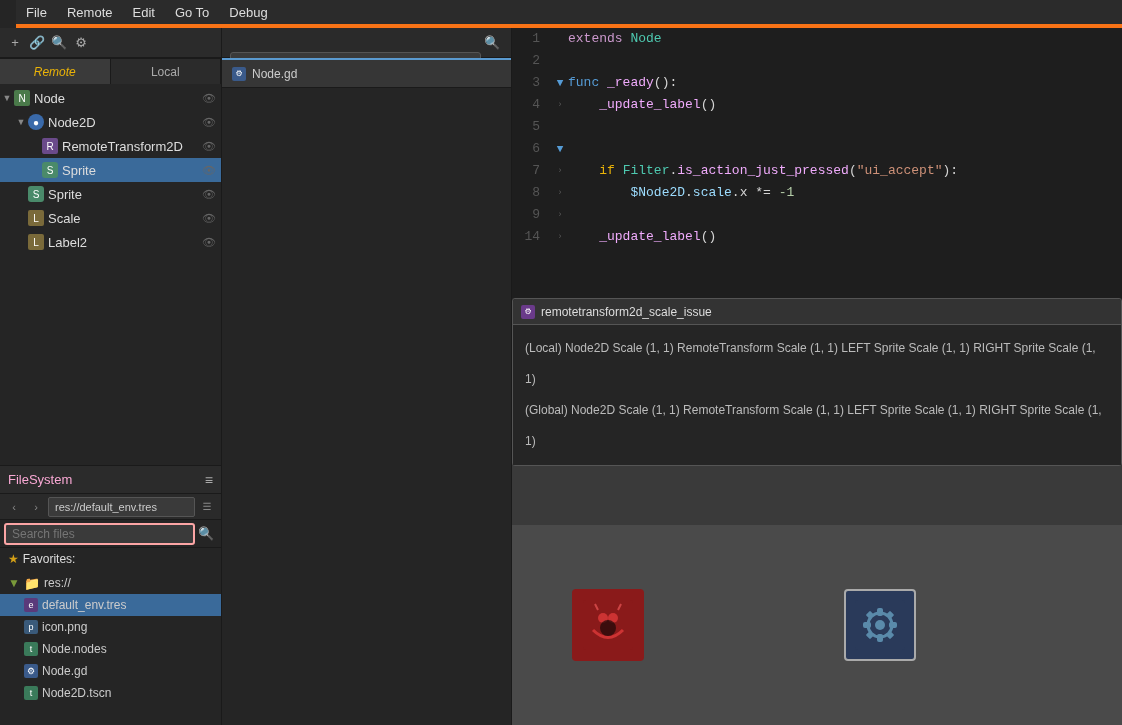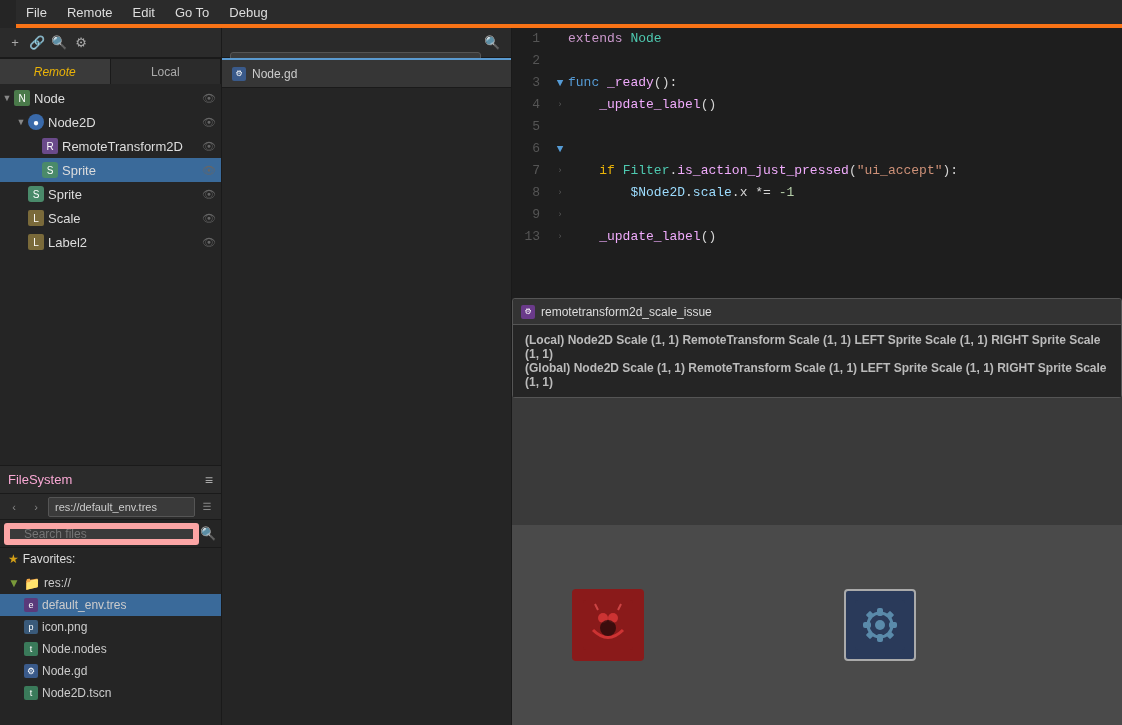--- a/index.html
+++ b/index.html
@@ -160,22 +160,22 @@
     }
     .fs-layout-btn {
       width: 20px; height: 20px; display: flex; align-items: center; justify-content: center;
       color: #888; cursor: pointer; font-size: 10px;
     }
     .fs-search-bar {
       display: flex; align-items: center; height: 28px; padding: 0 4px;
       background: #252525; border-bottom: 1px solid #1a1a1a;
     }
     .fs-search-input {
-      flex: 1; background: #3a3a3a; border: 6px solid #fca5a5;
-      color: #f97316; height: 22px; padding: 0 14px; font-size: 12px; border-radius: 3px; outline: none;
+      flex: 1; background: #3a3a3a; border: 2px solid #fca5a5;
+      color: #f97316; height: 22px; padding: 0 6px; font-size: 12px; border-radius: 3px; outline: none;
     }
     .fs-search-icon {
       width: 22px; height: 22px; display: flex; align-items: center; justify-content: center;
       color: #888; font-size: 13px; cursor: pointer;
     }
     .fs-favorites {
       padding: 4px 8px; font-size: 12px; color: #ddd;
     }
     .fs-favorites-label { display: flex; align-items: center; gap: 4px; }
     .star-icon { color: #d4a017; }
@@ -303,21 +303,21 @@
       display: flex; align-items: center; justify-content: center;
       overflow: hidden;
     }
     .sprite-left { background: #8a1a1a; }
     .sprite-right { border: 2px solid #aaa; background: #2a3a5a; }
     .sprite-inner {
       width: 50px; height: 50px;
       display: flex; align-items: center; justify-content: center;
       font-size: 28px;
     }
-    .output-line { line-height: 14px; font-weight: bold; }
+    .output-line { line-height: 31px; }
 
     
     ::-webkit-scrollbar { width: 8px; height: 8px; }
     ::-webkit-scrollbar-track { background: #2a2a2a; }
     ::-webkit-scrollbar-thumb { background: #555; border-radius: 4px; }
 
     .main-split {
       display: flex;
       flex: 1;
       overflow: hidden;
@@ -566,21 +566,21 @@
             <span class="code-content">        <span class="var-name">$Node2D</span><span class="op">.</span><span class="var-name">scale</span><span class="op">.x *= </span><span class="num">-1</span></span>
           </div>
 
           <div class="code-line">
             <span class="line-num">9</span>
             <span class="line-arrow" style="color:#555;font-size:9px;">›</span>
             <span class="code-content">    </span>
           </div>
 
           <div class="code-line">
-            <span class="line-num">13</span>
+            <span class="line-num">14</span>
             <span class="line-arrow" style="color:#555;font-size:9px;">›</span>
             <span class="code-content">    <span class="fn-name">_update_label</span><span class="op">()</span></span>
           </div>
         </div>
 
         <div class="bottom-portion">
 
           <div class="popup-window">
             <div class="popup-title-bar">
               <span class="popup-icon">⚙</span>

